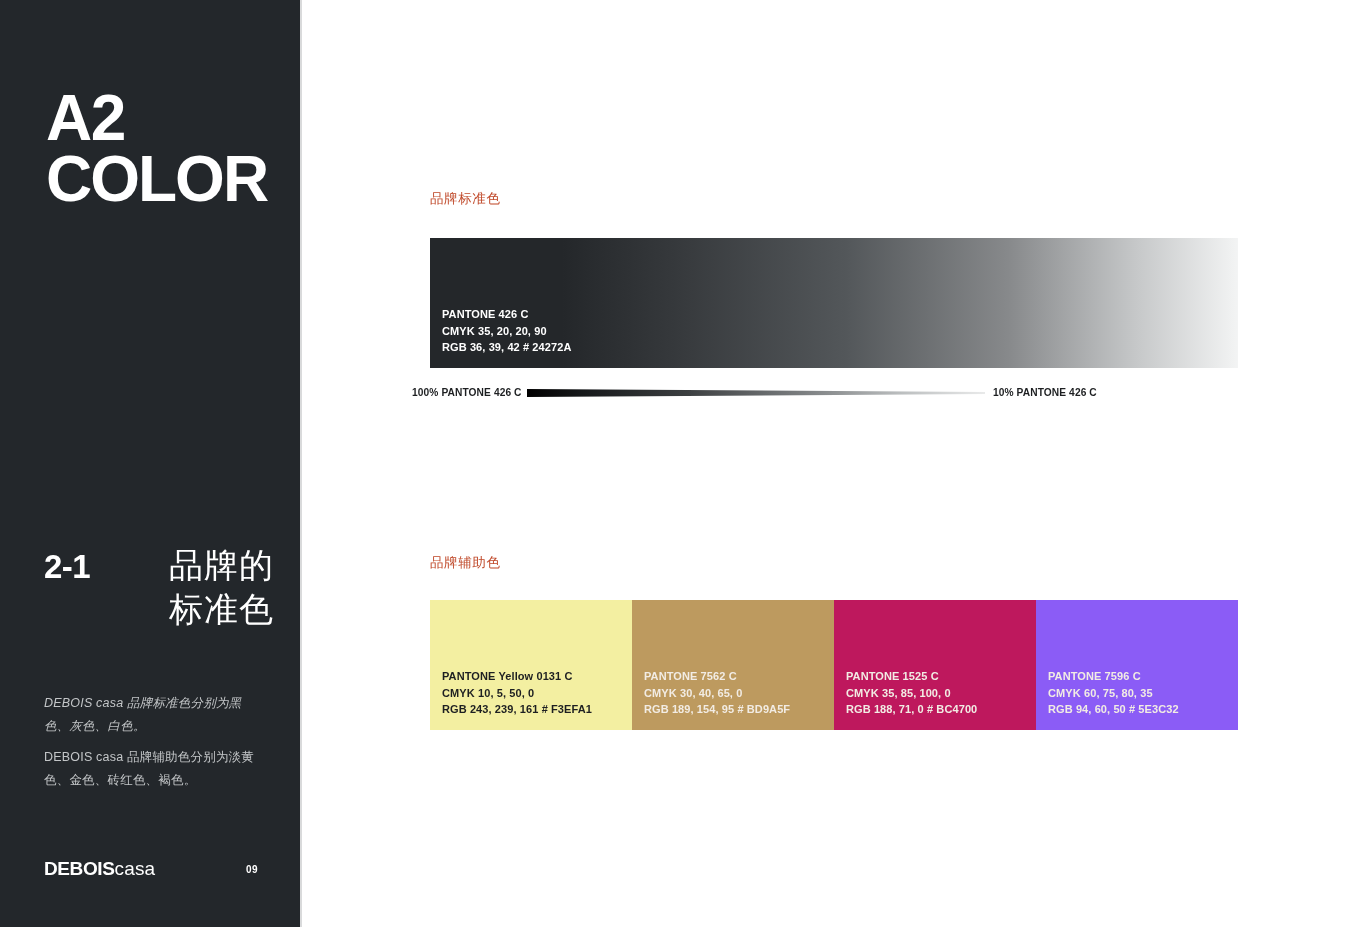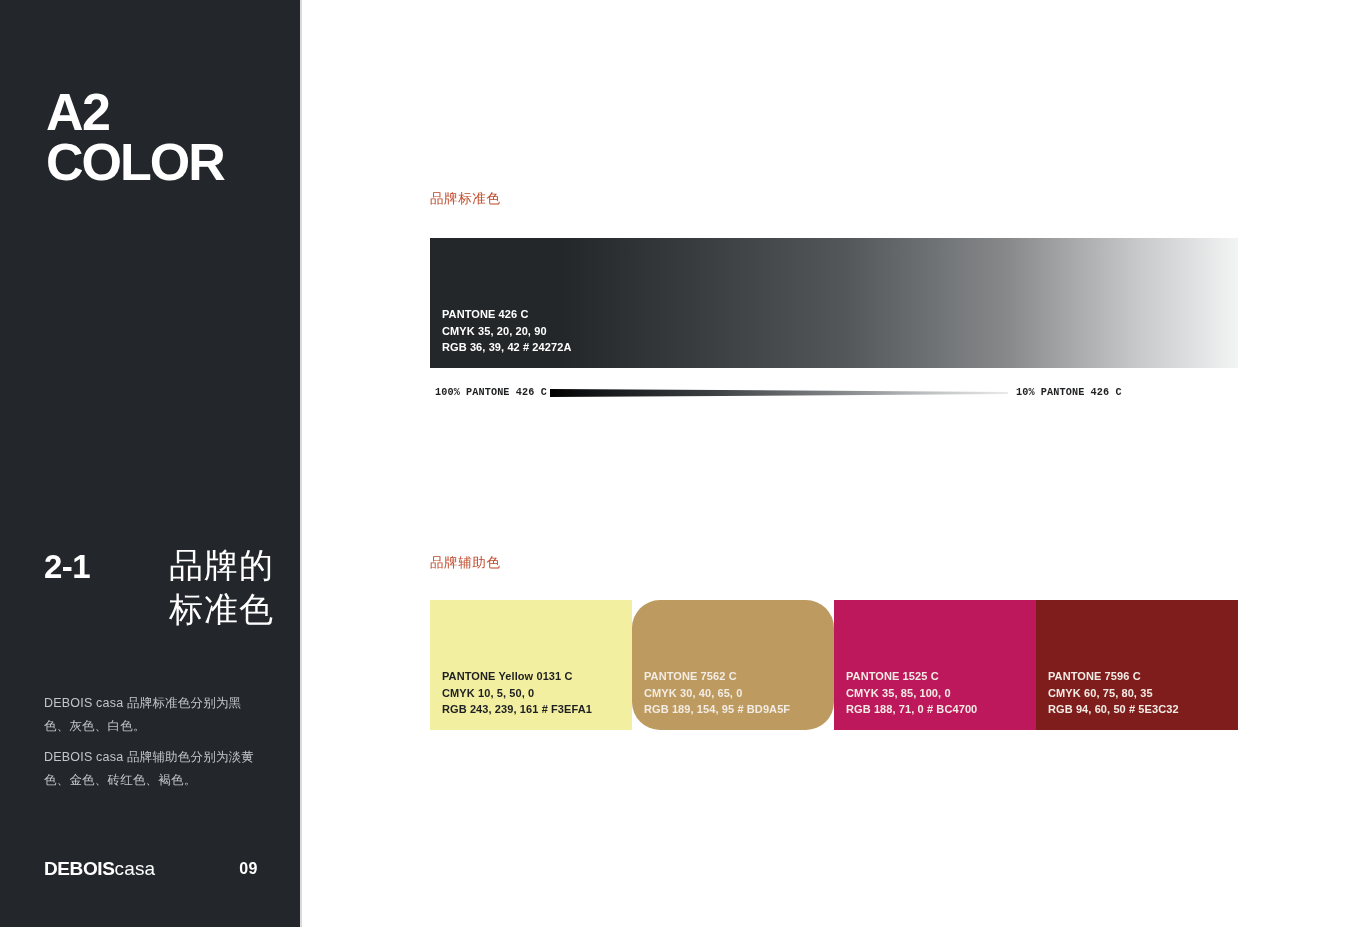--- a/index.html
+++ b/index.html
@@ -31,21 +31,21 @@
     width: 2px; height: 927px;
     background: #d9dadb;
   }
 
   .sb-title {
     position: absolute;
     left: 46px;
     top: 88px;
     color: #ffffff;
     font-weight: 700;
-    font-size: 52px;
+    font-size: 64px;
     line-height: 0.96;
     letter-spacing: -1.5px;
   }
   .sb-title .line2 { display: block; letter-spacing: -2px; }
 
   .sec-row {
     position: absolute;
     left: 44px;
     top: 544px;
     width: 230px;
@@ -75,21 +75,21 @@
 
   .sb-para {
     position: absolute;
     left: 44px;
     width: 214px;
     color: #c3c6c8;
     font-size: 12.5px;
     line-height: 1.85;
     letter-spacing: 0.2px;
   }
-  #sb-para-1 { top: 692px; }
+  #sb-para-1 { top: 692px; font-style: italic; }
   #sb-para-2 { top: 746px; }
 
   #sb-footer {
     position: absolute;
     left: 44px;
     top: 858px;
     width: 214px;
     display: flex;
     align-items: center;
     justify-content: space-between;
@@ -100,21 +100,21 @@
     font-weight: 700;
     letter-spacing: -0.4px;
     white-space: nowrap;
   }
   .logo .casa {
     font-weight: 400;
     letter-spacing: 0.2px;
   }
   .pageno {
     color: #ffffff;
-    font-size: 16px;
+    font-size: 10px;
     font-weight: 700;
     letter-spacing: 0.5px;
   }
 
   
   #main {
     position: absolute;
     left: 302px; top: 0;
     width: 1064px; height: 927px;
     background: #ffffff;
@@ -173,25 +173,24 @@
     white-space: nowrap;
   }
   .swatch-label span { display: block; }
   .lbl-light { color: #ffffff; }
   .lbl-dark  { color: #1d1f21; }
   .lbl-soft  { color: #f2ece4; }
 
   
   #scale-row {
     position: absolute;
-    left: 133px;
+    left: 110px;
     top: 386px;
     width: 808px;
     height: 14px;
-    font-family: Liberation Mono, monospace;
   }
   .scale-text {
     position: absolute;
     top: 0;
     font-size: 10.2px;
     font-weight: 700;
     color: #1d1f21;
     letter-spacing: 0.1px;
     white-space: nowrap;
     line-height: 14px;
@@ -284,35 +283,35 @@
   <div class="sec-head" id="head-accent" style="color: rgb(192, 73, 42);">品牌辅助色</div>
 
   <div id="accent-row">
       <div class="accent-sw" style="background: rgb(243, 239, 161);">
         <div class="swatch-label lbl-dark">
           <span>PANTONE Yellow 0131 C</span>
           <span>CMYK 10, 5, 50, 0</span>
           <span>RGB 243, 239, 161   # F3EFA1</span>
         </div>
       </div>
-      <div class="accent-sw" style="background: rgb(189, 154, 95); border-radius: 28px;">
+      <div class="accent-sw" style="background: rgb(189, 154, 95);">
         <div class="swatch-label lbl-soft">
           <span>PANTONE 7562 C</span>
           <span>CMYK 30, 40, 65, 0</span>
           <span>RGB 189, 154, 95   # BD9A5F</span>
         </div>
       </div>
       <div class="accent-sw" style="background: #be185d;">
         <div class="swatch-label lbl-soft">
           <span>PANTONE 1525 C</span>
           <span>CMYK 35, 85, 100, 0</span>
           <span>RGB 188, 71, 0   # BC4700</span>
         </div>
       </div>
-      <div class="accent-sw" style="background: #7f1d1d;">
+      <div class="accent-sw" style="background: #8b5cf6;">
         <div class="swatch-label lbl-soft">
           <span>PANTONE 7596 C</span>
           <span>CMYK 60, 75, 80, 35</span>
           <span>RGB 94, 60, 50   # 5E3C32</span>
         </div>
       </div>
     </div>
 
 </div>
 

